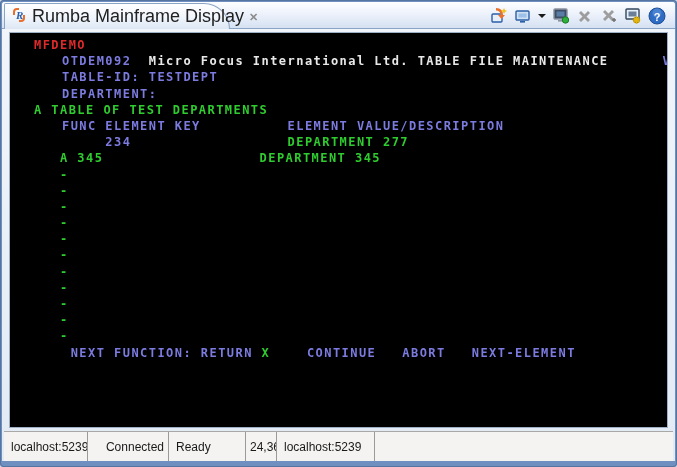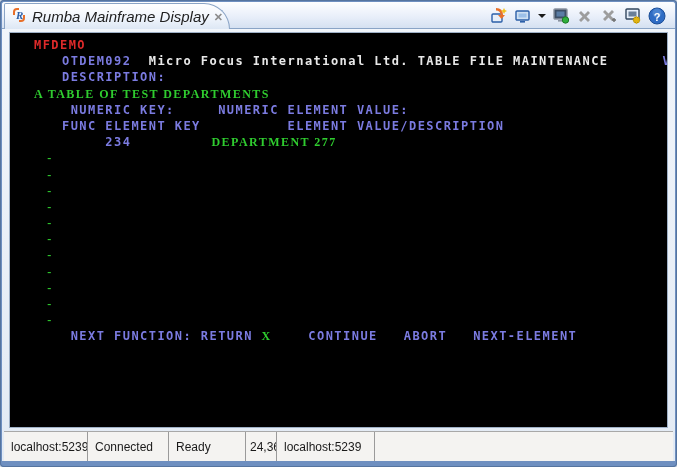--- a/index.html
+++ b/index.html
@@ -26,21 +26,21 @@
     background:linear-gradient(180deg,#fdfeff 0%,#e9effa 55%,#d5e1f1 100%);
     border-bottom:1px solid #8aa4c6;
   }
   .tab {
     position:absolute; left:2px; top:1px; height:26px; width:226px;
     background:linear-gradient(180deg,#ffffff 0%,#f0f5fc 55%,#dde7f4 100%);
     border:1px solid #8aa4c6; border-bottom:none;
     border-radius:2px 26px 0 0 / 2px 26px 0 0;
     display:flex; align-items:center; padding:0 10px 0 6px; gap:5px;
   }
-  .tab-label { font-size:15px; color:#222; white-space:nowrap; padding-bottom:1px;font-style:italic; }
+  .tab-label { font-size:18px; color:#222; white-space:nowrap; padding-bottom:1px; }
   .tab-close {
     font-size:11px; font-weight:bold; color:#8c8c8c; cursor:pointer;
     width:14px; height:14px; line-height:14px; text-align:center;
   }
 
   
   .toolbar {
     position:absolute; right:8px; top:2px; height:24px;
     display:flex; align-items:center; gap:3px;
   }
@@ -65,40 +65,40 @@
     white-space:pre;
     font-family:"DejaVu Sans Mono", monospace;
     font-weight:bold;
     font-size:12px;
     line-height:16.2px;
     height:16.2px;
     letter-spacing:1.45px;
     padding-left:12px;
   }
   .c-blue  { color:#7b7be0;margin-left:28px; }
-  .c-green { color:#2fcc2f;font-family:Liberation Serif, serif; }
+  .c-green { color:#2fcc2f; }
   .c-white { color:#e8e8e8;margin-top:36px; }
   .c-red   { color:#de2a2a; }
 
   
   .statusbar {
     position:absolute; left:2px; bottom:0; width:669px; height:30px;
     background:#f4f3f1;
     border-top:1px solid #a8a8a8;
     display:flex; align-items:stretch;
     font-size:12px; color:#1a1a1a;
   }
   .seg {
     display:flex; align-items:center;
     padding:0 4px 0 7px;
     border-right:1px solid #9a9a9a;
     white-space:nowrap; overflow:hidden;
   }
   .seg:nth-child(1) { width:84px; }
-  .seg:nth-child(2) { width:81px; }
+  .seg:nth-child(2) { width:81px;justify-content:flex-end; }
   .seg:nth-child(3) { width:77px; }
   .seg:nth-child(4) { width:31px; padding-left:4px; }
   .seg:nth-child(5) { width:98px; }
   .seg:nth-child(6) { border-right:none; flex:1; }
 </style>
 </head>
 <body>
 
 <div class="window">
   <div class="chrome">
@@ -186,25 +186,26 @@
               <text x="9" y="13.5" text-anchor="middle" font-family="Liberation Sans, sans-serif" font-weight="bold" font-size="11" fill="#ffffff">?</text>
             </svg>
           </span>
         </button>
       </div>
     </div>
 
     <div class="terminal">
         <div class="trow"><span class="c-red">MFDEMO</span></div>
         <div class="trow"><span class="c-blue">OTDEM092</span><span class="c-white">  Micro Focus International Ltd. TABLE FILE MAINTENANCE</span><span class="c-blue">   VALUE</span></div>
-        <div class="trow"><span class="c-blue">DESCRIPTION:</span></div>
+        <div class="trow"><span class="c-blue">TABLE-ID: TESTDEPT</span></div>
+        <div class="trow"><span class="c-blue">DEPARTMENT:</span></div>
         <div class="trow"><span class="c-green">A TABLE OF TEST DEPARTMENTS</span></div>
-        <div class="trow"><span class="c-blue"> NUMERIC KEY:     NUMERIC ELEMENT VALUE:</span></div>
         <div class="trow"><span class="c-blue">FUNC ELEMENT KEY          ELEMENT VALUE/DESCRIPTION</span></div>
         <div class="trow"><span class="c-blue">     234</span><span class="c-green">                  DEPARTMENT 277</span></div>
+        <div class="trow"><span class="c-green">   A 345                  DEPARTMENT 345</span></div>
         <div class="trow"><span class="c-green">   -</span></div>
         <div class="trow"><span class="c-green">   -</span></div>
         <div class="trow"><span class="c-green">   -</span></div>
         <div class="trow"><span class="c-green">   -</span></div>
         <div class="trow"><span class="c-green">   -</span></div>
         <div class="trow"><span class="c-green">   -</span></div>
         <div class="trow"><span class="c-green">   -</span></div>
         <div class="trow"><span class="c-green">   -</span></div>
         <div class="trow"><span class="c-green">   -</span></div>
         <div class="trow"><span class="c-green">   -</span></div>

